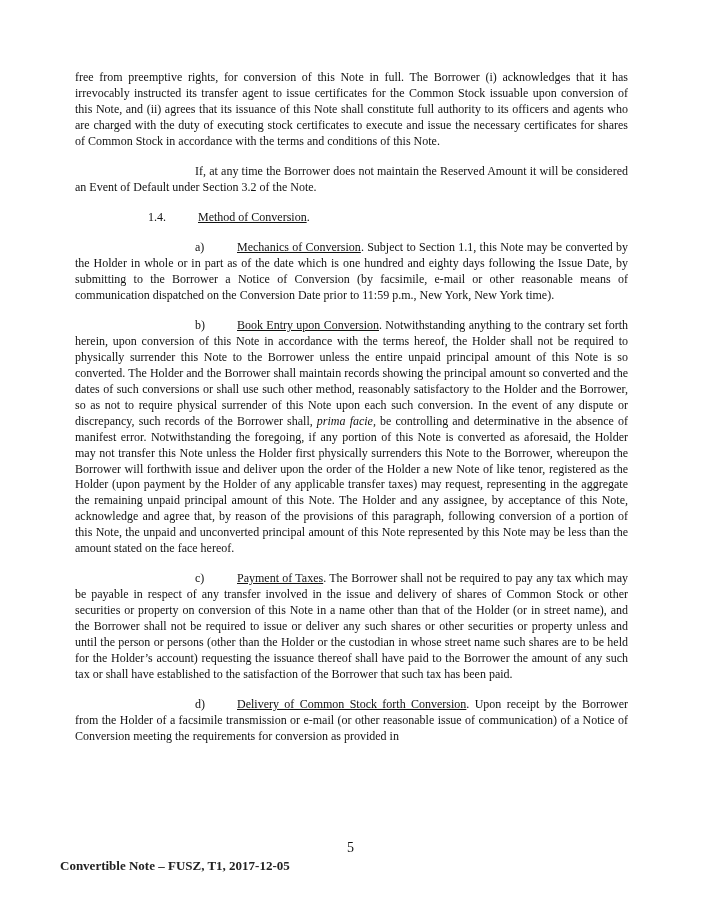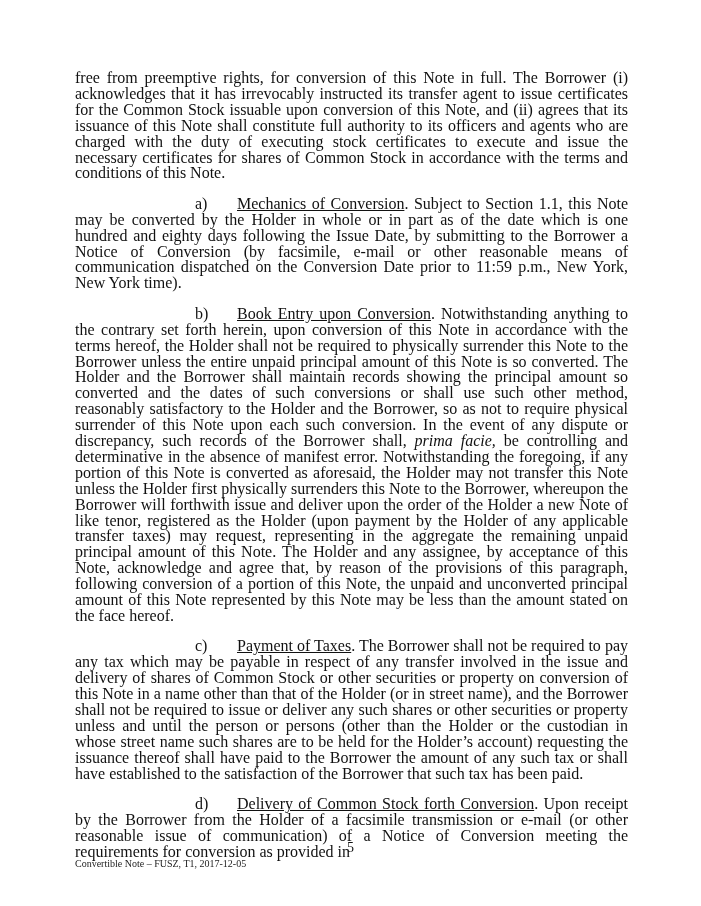--- a/index.html
+++ b/index.html
@@ -1,43 +1,45 @@
 <!DOCTYPE html>
 <html><head>
   <meta charset="utf-8">
   <style>
     html, body { margin: 0; padding: 0; background: #ffffff; }
     body { width: 701px; height: 906px; position: relative; overflow: hidden; }
     .page {
       position: absolute; left: 75px; top: 70px; width: 553px;
-      font-family: "Liberation Serif", serif; font-size: 16px; line-height: 15.9px;
+      font-family: "Liberation Serif", serif; font-size: 12px; line-height: 15.9px;
       color: #111111; text-align: justify;
     }
     .para { margin: 0 0 14.5px 0; }
     .indent { text-indent: 120px; }
     .heading { margin: 0 0 14px 0; padding-left: 73px; }
     .heading .num { display: inline-block; width: 50px; }
     .sub-label { display: inline-block; width: 42px; text-indent: 0; }
     u { text-decoration: underline; }
     .pagenum {
       position: absolute; left: 0; width: 701px; top: 840px; text-align: center;
       font-family: "Liberation Serif", serif; font-size: 14px; color: #111;
     }
     .footer {
-      position: absolute; left: 75px; top: 858px;
-      font-family: "Liberation Serif", serif; font-size: 10px; color: #222;
+      position: absolute; left: 60px; top: 858px;
+      font-family: "Liberation Serif", serif; font-size: 13px; color: #222; font-weight: bold;
     }
   </style>
 </head>
 <body>
 
 <div class="page">
   <p class="para">free from preemptive rights, for conversion of this Note in full. The Borrower (i) acknowledges that it has irrevocably instructed its transfer agent to issue certificates for the Common Stock issuable upon conversion of this Note, and (ii) agrees that its issuance of this Note shall constitute full authority to its officers and agents who are charged with the duty of executing stock certificates to execute and issue the necessary certificates for shares of Common Stock in accordance with the terms and conditions of this Note.</p>
 
+  <p class="para indent">If, at any time the Borrower does not maintain the Reserved Amount it will be considered an Event of Default under Section 3.2 of the Note.</p>
 
+  <p class="heading"><span class="num">1.4.</span><u>Method of Conversion</u><span>.</span></p>
 
   <p class="para indent"><span class="sub-label">a)</span><u>Mechanics of Conversion</u><span>. Subject to Section 1.1, this Note may be converted by the Holder in whole or in part as of the date which is one hundred and eighty days following the Issue Date, by submitting to the Borrower a Notice of Conversion (by facsimile, e-mail or other reasonable means of communication dispatched on the Conversion Date prior to 11:59 p.m., New York, New York time).</span></p>
 
   <p class="para indent"><span class="sub-label">b)</span><u>Book Entry upon Conversion</u><span>. Notwithstanding anything to the contrary set forth herein, upon conversion of this Note in accordance with the terms hereof, the Holder shall not be required to physically surrender this Note to the Borrower unless the entire unpaid principal amount of this Note is so converted. The Holder and the Borrower shall maintain records showing the principal amount so converted and the dates of such conversions or shall use such other method, reasonably satisfactory to the Holder and the Borrower, so as not to require physical surrender of this Note upon each such conversion. In the event of any dispute or discrepancy, such records of the Borrower shall, </span><i>prima facie,</i><span> be controlling and determinative in the absence of manifest error. Notwithstanding the foregoing, if any portion of this Note is converted as aforesaid, the Holder may not transfer this Note unless the Holder first physically surrenders this Note to the Borrower, whereupon the Borrower will forthwith issue and deliver upon the order of the Holder a new Note of like tenor, registered as the Holder (upon payment by the Holder of any applicable transfer taxes) may request, representing in the aggregate the remaining unpaid principal amount of this Note. The Holder and any assignee, by acceptance of this Note, acknowledge and agree that, by reason of the provisions of this paragraph, following conversion of a portion of this Note, the unpaid and unconverted principal amount of this Note represented by this Note may be less than the amount stated on the face hereof.</span></p>
 
   <p class="para indent"><span class="sub-label">c)</span><u>Payment of Taxes</u><span>. The Borrower shall not be required to pay any tax which may be payable in respect of any transfer involved in the issue and delivery of shares of Common Stock or other securities or property on conversion of this Note in a name other than that of the Holder (or in street name), and the Borrower shall not be required to issue or deliver any such shares or other securities or property unless and until the person or persons (other than the Holder or the custodian in whose street name such shares are to be held for the Holder’s account) requesting the issuance thereof shall have paid to the Borrower the amount of any such tax or shall have established to the satisfaction of the Borrower that such tax has been paid.</span></p>
 
   <p class="para indent"><span class="sub-label">d)</span><u>Delivery of Common Stock forth Conversion</u><span>. Upon receipt by the Borrower from the Holder of a facsimile transmission or e-mail (or other reasonable issue of communication) of a Notice of Conversion meeting the requirements for conversion as provided in</span></p>
 </div>
 

